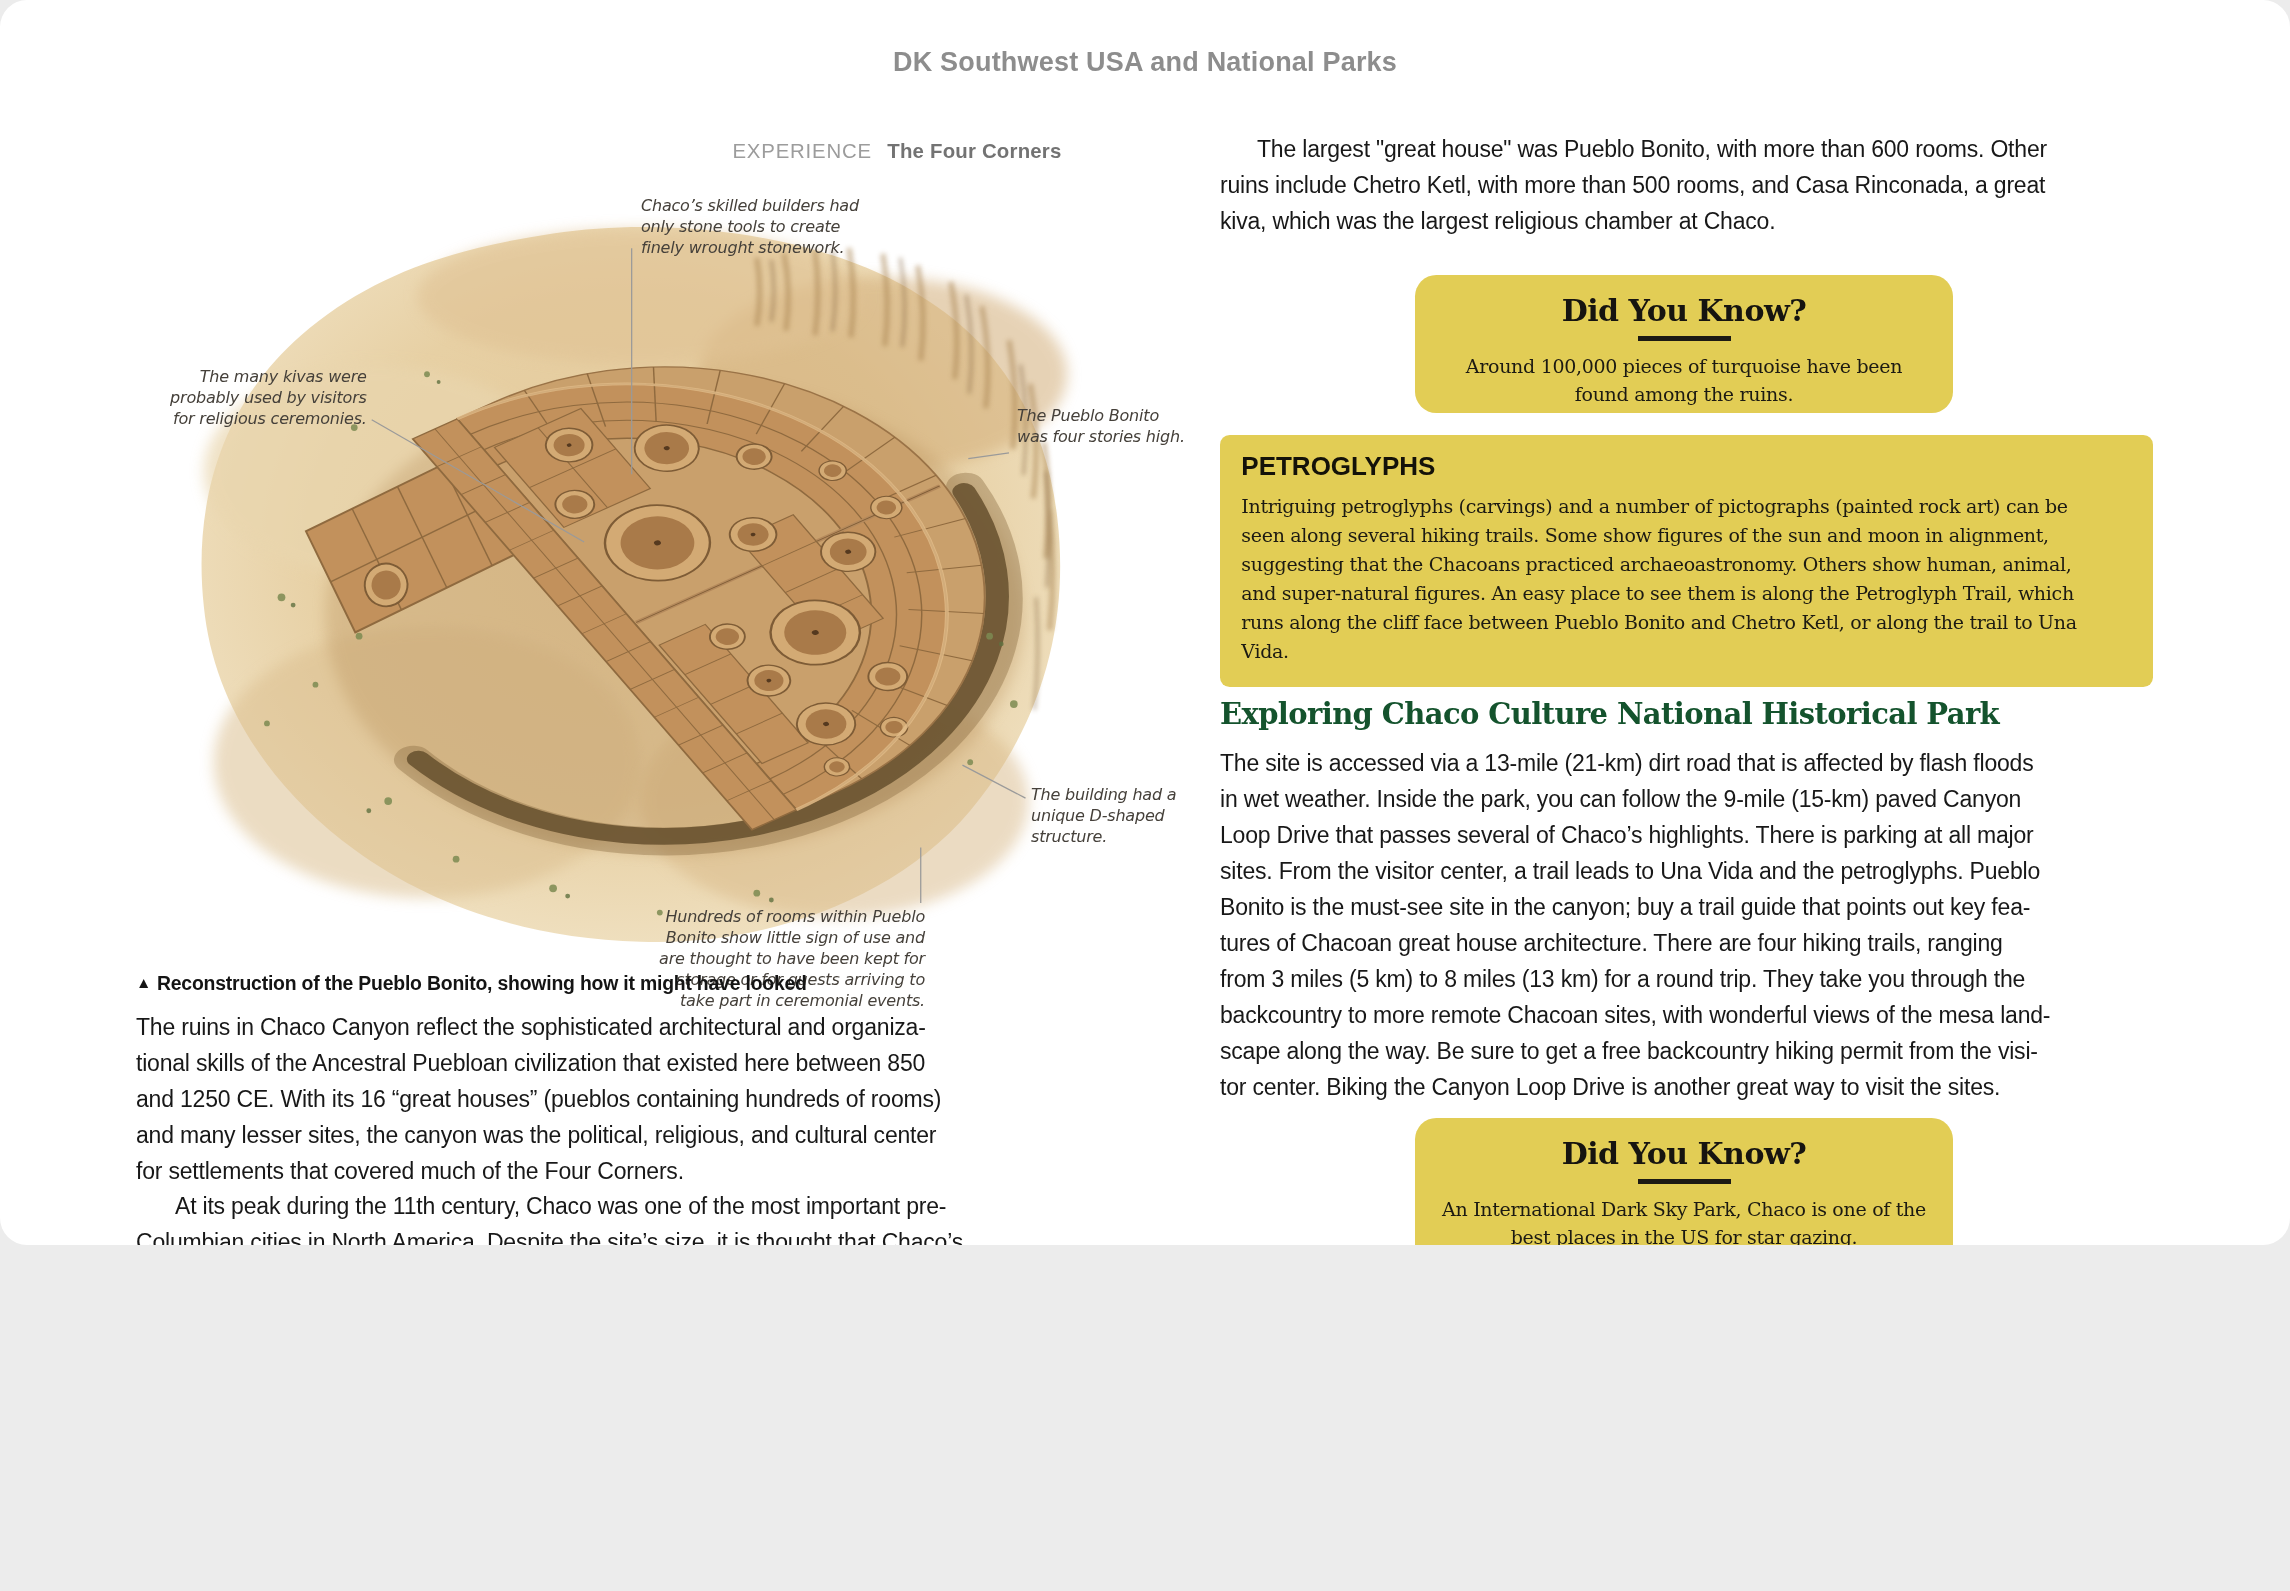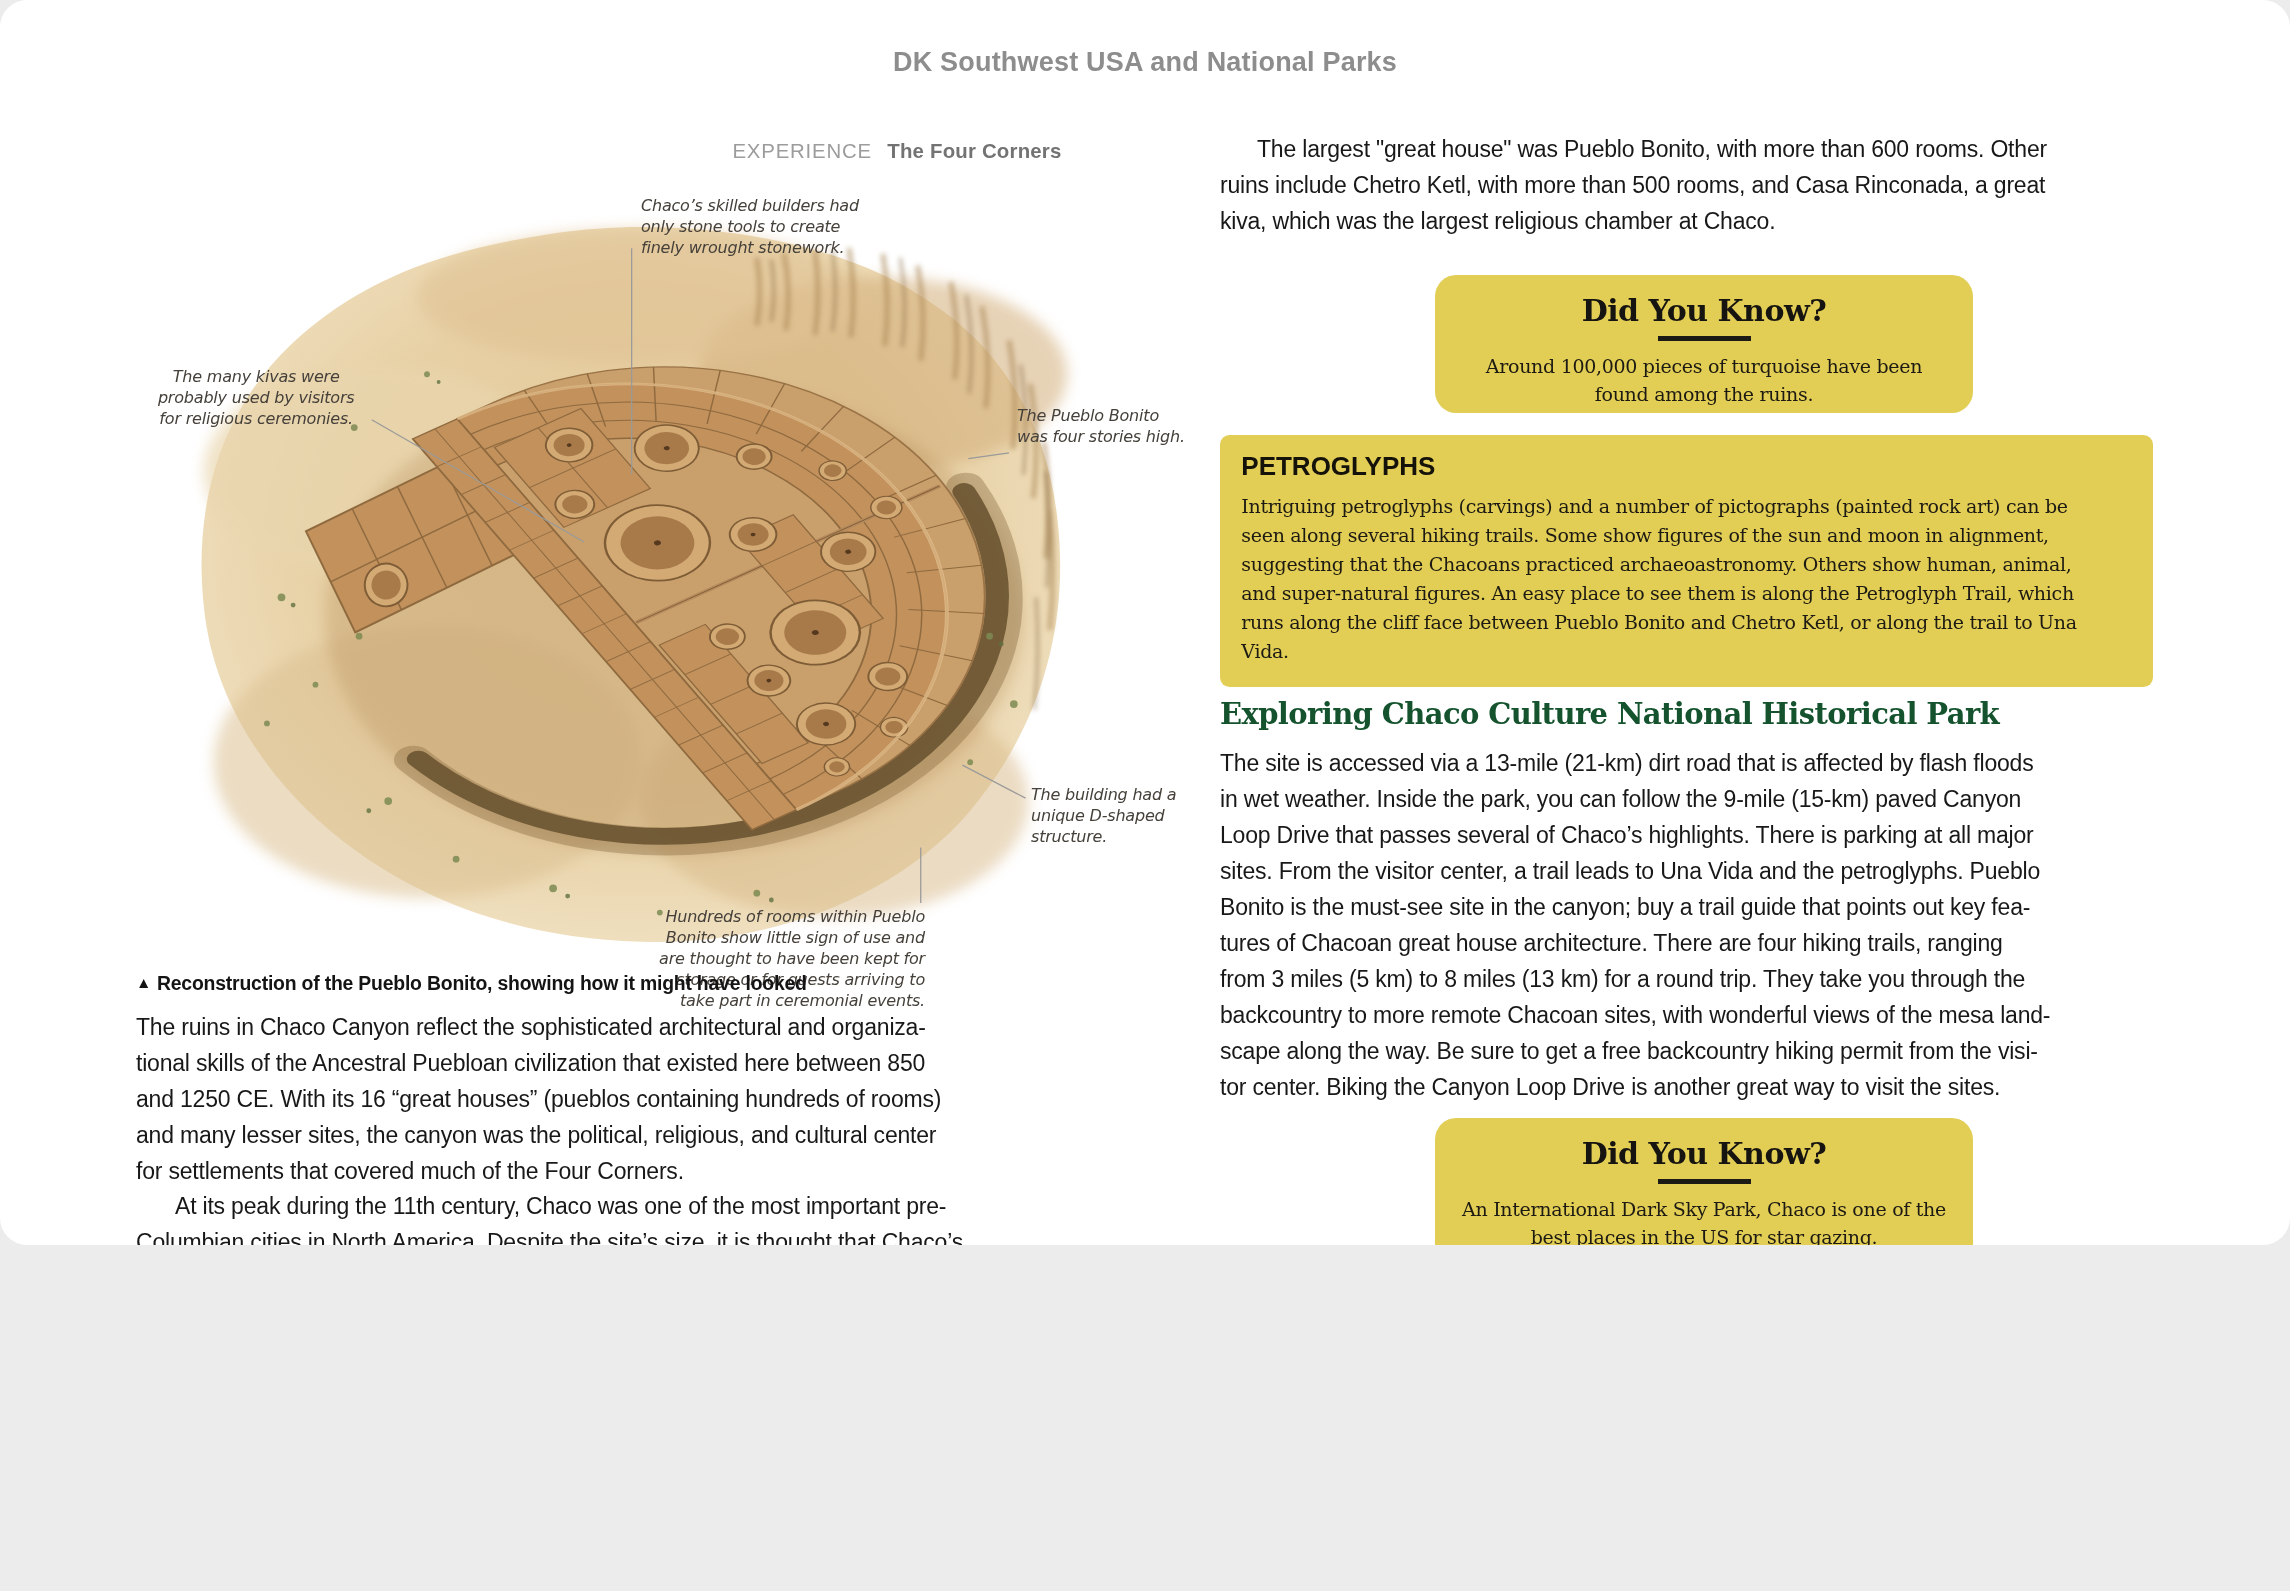--- a/index.html
+++ b/index.html
@@ -46,21 +46,20 @@
   .r-body{top:745px;}
   .section-heading{
     position:absolute;left:1220px;top:697px;width:949px;
     font-family:"DejaVu Serif","Liberation Serif",serif;
     font-size:29px;font-weight:700;color:#14532d;letter-spacing:-0.6px;
   }
   .dyk{
     position:absolute;left:1415px;width:538px;background:#e2cd55;
     border-radius:21.3px;text-align:center;padding:17.5px 15.5px 21.3px 15.5px;
     box-sizing:border-box;
-    margin-left:20px;
   }
   .dyk-1{top:275px;height:138px;}
   .dyk-2{top:1118px;height:147px;}
   .dyk-title{
     font-family:"DejaVu Serif","Liberation Serif",serif;
     font-size:30px;font-weight:700;color:#161410;letter-spacing:-0.5px;
   }
   .dyk-divider{width:93px;height:4.9px;background:#1c1a14;margin:8.7px auto 10.7px auto;}
   .dyk-body{
     font-family:"DejaVu Serif","Liberation Serif",serif;
@@ -301,21 +300,21 @@
         <line x1="243" y1="247" x2="462" y2="373"></line>
         <line x1="900" y1="281" x2="858" y2="287"></line>
         <line x1="917" y1="637" x2="852" y2="603"></line>
         <line x1="809" y1="688" x2="809" y2="745"></line>
       </g>
     </svg>
 
     <div class="ann" style="left:505px;top:14.6px;width:223px;text-align:left;">Chaco’s skilled builders had
 only stone tools to create
 finely wrought stonework.</div>
-    <div class="ann" style="left:9.7px;top:186px;width:221px;text-align:center;">The many kivas were
+    <div class="ann" style="left:9.7px;top:186px;width:221px;text-align:right;">The many kivas were
 probably used by visitors
 for religious ceremonies.</div>
     <div class="ann" style="left:881px;top:225px;width:175px;text-align:left;">The Pueblo Bonito
 was four stories high.</div>
     <div class="ann" style="left:895px;top:604px;width:155px;text-align:left;">The building had a
 unique D-shaped
 structure.</div>
     <div class="ann" style="left:519px;top:726px;width:270px;text-align:right;font-style:italic;">Hundreds of rooms within Pueblo
 Bonito show little sign of use and
 are thought to have been kept for

